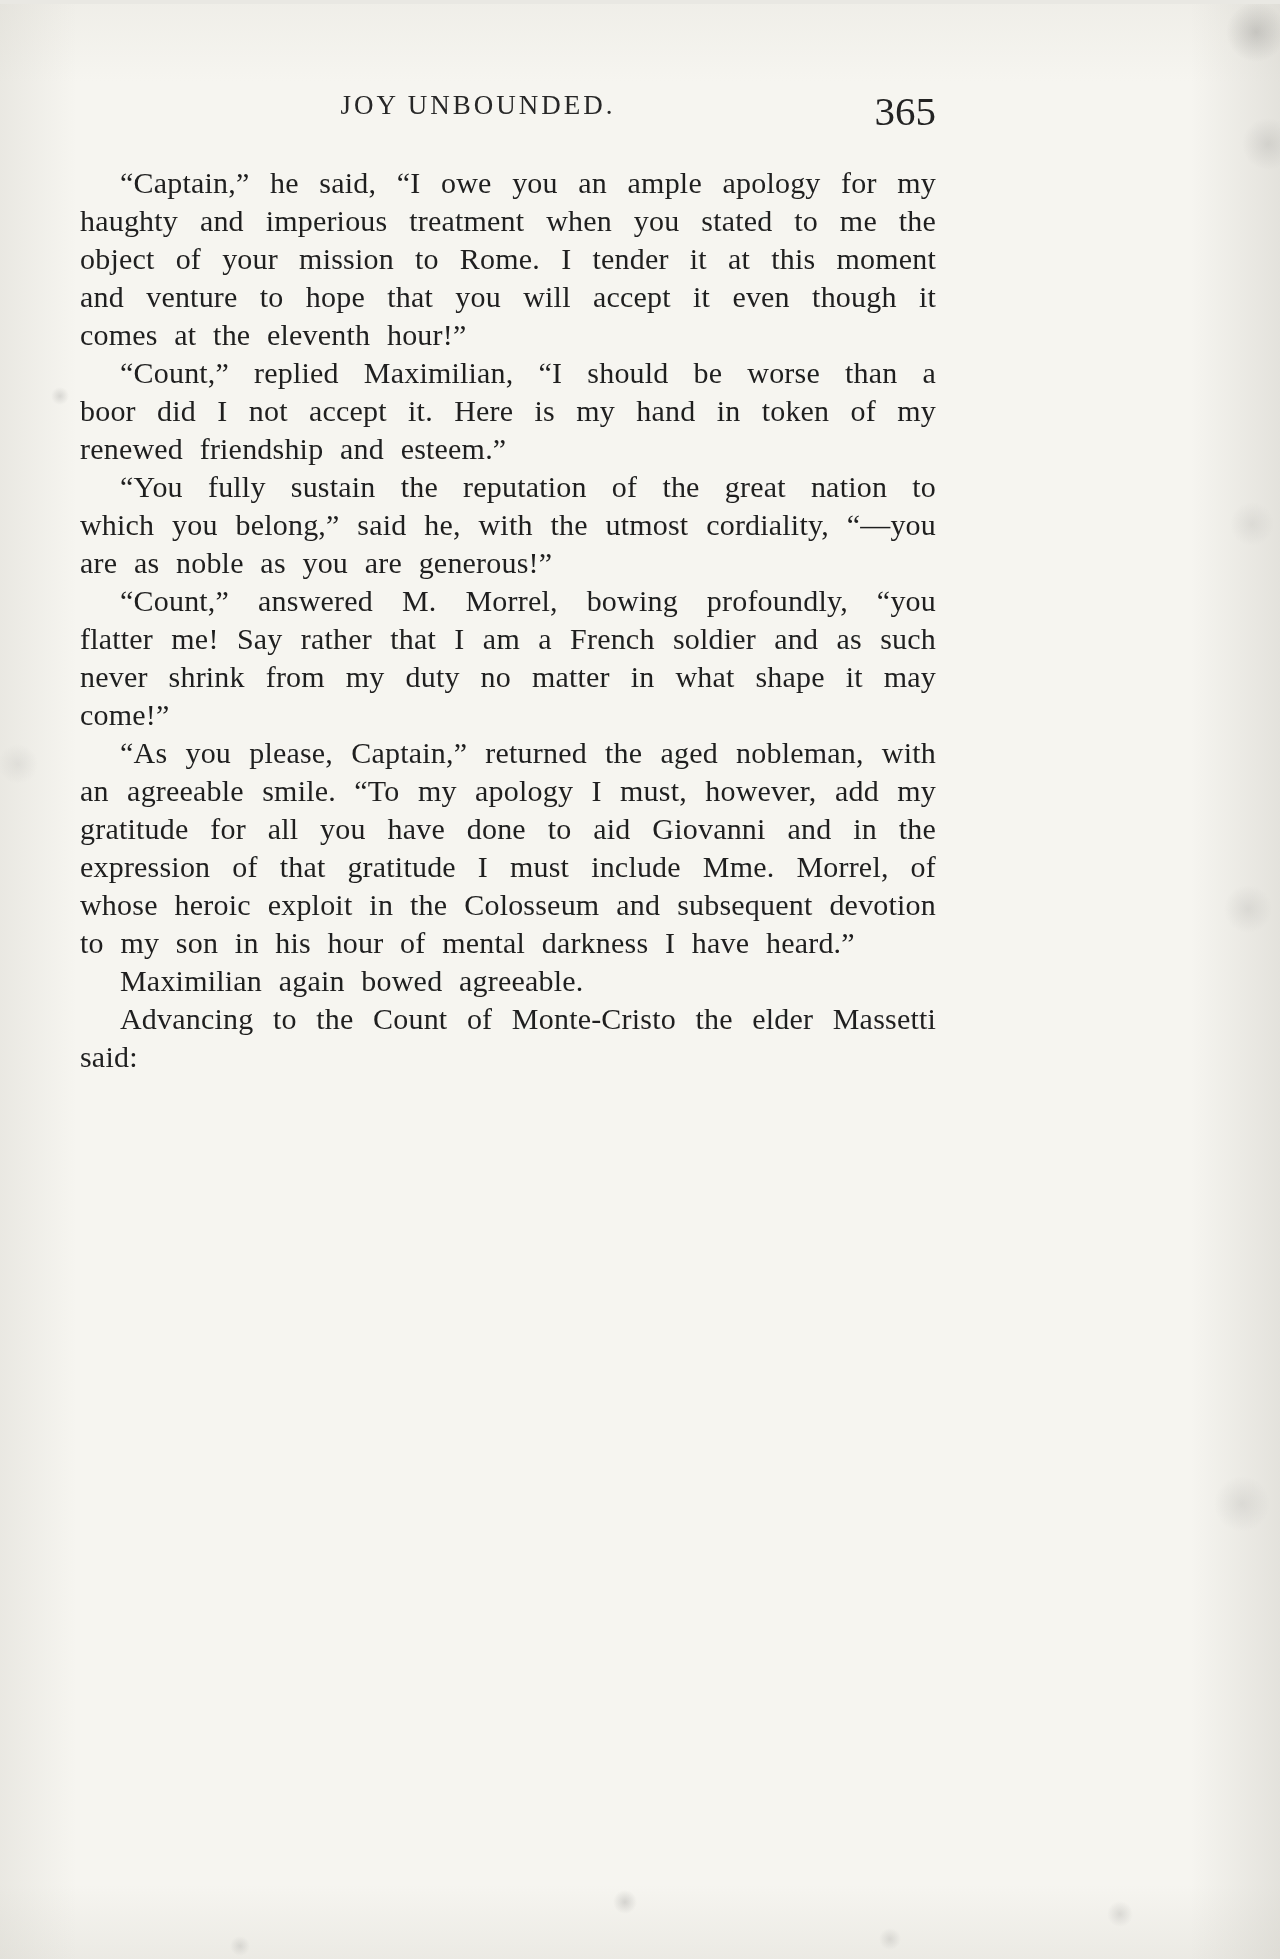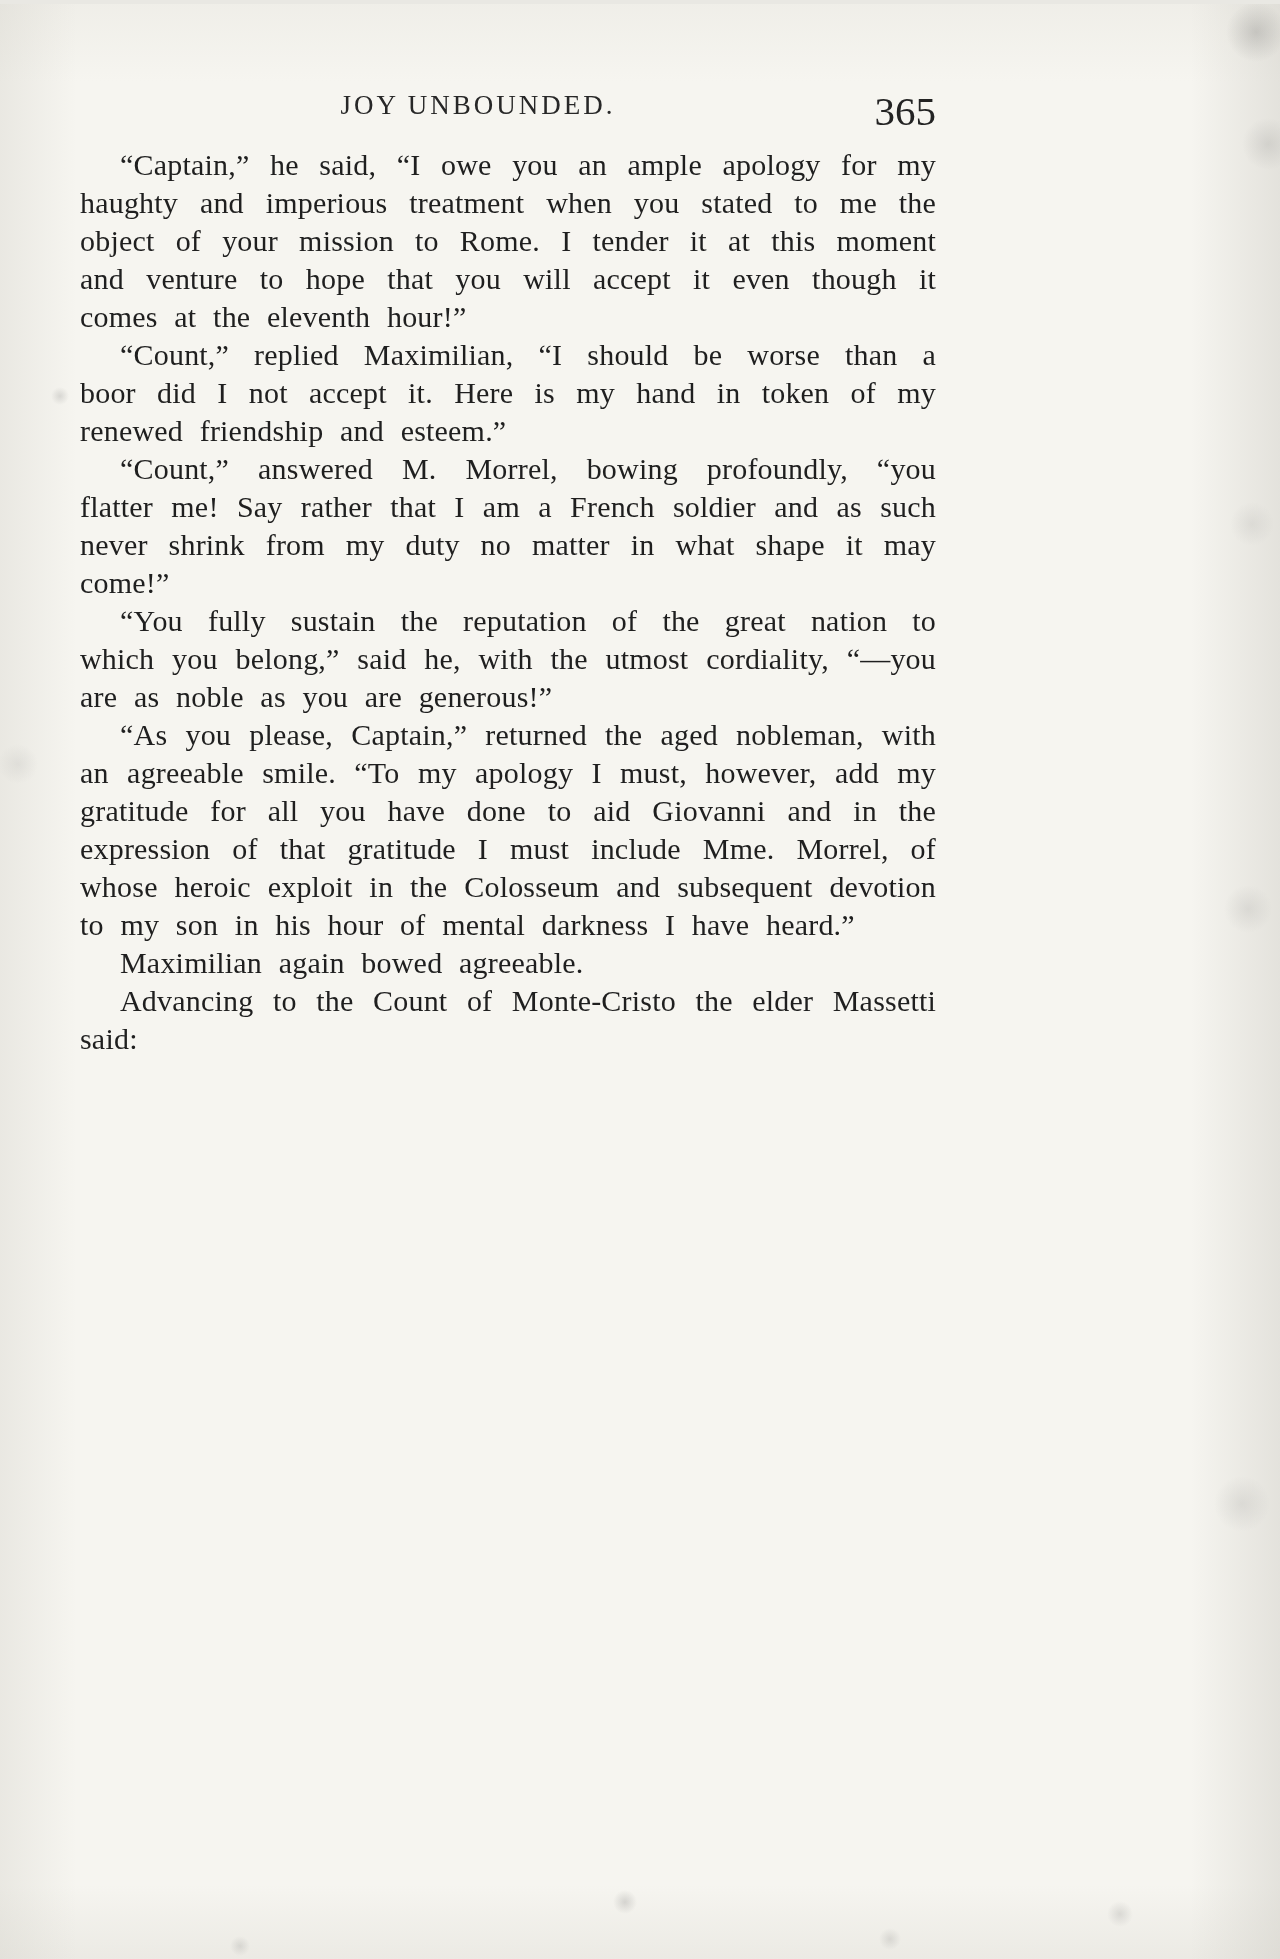--- a/index.html
+++ b/index.html
@@ -56,21 +56,21 @@
   }
   .page-number {
     position: absolute;
     right: 0;
     top: -3px;
     font-size: 41px;
     color: #232323;
   }
   .content {
     position: absolute;
-    top: 142px;
+    top: 160px;
     left: 80px;
     width: 856px;
     text-align: justify;
   }
   .content p {
     margin: 0;
     text-indent: 40px;
     font-size: 30px;
     line-height: 38px;
     word-spacing: 0.30em;
@@ -84,19 +84,19 @@
   <div class="scan-texture"></div>
 
   <div class="header">
     <div class="header-title">JOY UNBOUNDED.</div>
     <div class="page-number">365</div>
   </div>
 
   <div class="content">
     <p>“Captain,” he said, “I owe you an ample apology for my haughty and imperious treatment when you stated to me the object of your mission to Rome. I tender it at this moment and venture to hope that you will accept it even though it comes at the eleventh hour!”</p>
     <p>“Count,” replied Maximilian, “I should be worse than a boor did I not accept it. Here is my hand in token of my renewed friendship and esteem.”</p>
+    <p>“You fully sustain the reputation of the great nation to which you belong,” said he, with the utmost cordiality, “—you are as noble as you are generous!”</p>
     <p>“Count,” answered M. Morrel, bowing profoundly, “you flatter me! Say rather that I am a French soldier and as such never shrink from my duty no matter in what shape it may come!”</p>
-    <p>“You fully sustain the reputation of the great nation to which you belong,” said he, with the utmost cordiality, “—you are as noble as you are generous!”</p>
     <p>“As you please, Captain,” returned the aged nobleman, with an agreeable smile. “To my apology I must, however, add my gratitude for all you have done to aid Giovanni and in the expression of that gratitude I must include Mme. Morrel, of whose heroic exploit in the Colosseum and subsequent devotion to my son in his hour of mental darkness I have heard.”</p>
     <p>Maximilian again bowed agreeable.</p>
     <p>Advancing to the Count of Monte-Cristo the elder Massetti said:</p>
   </div>
 </div>
 
 </body></html>

